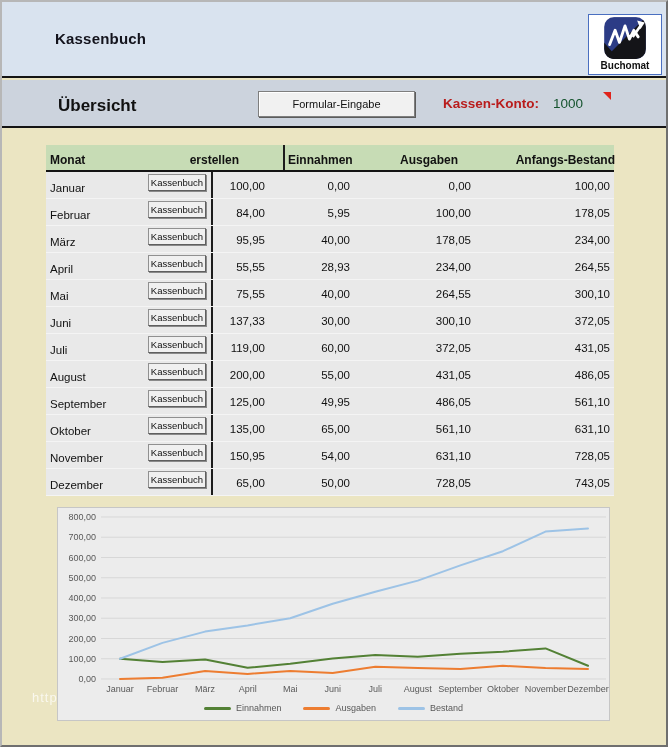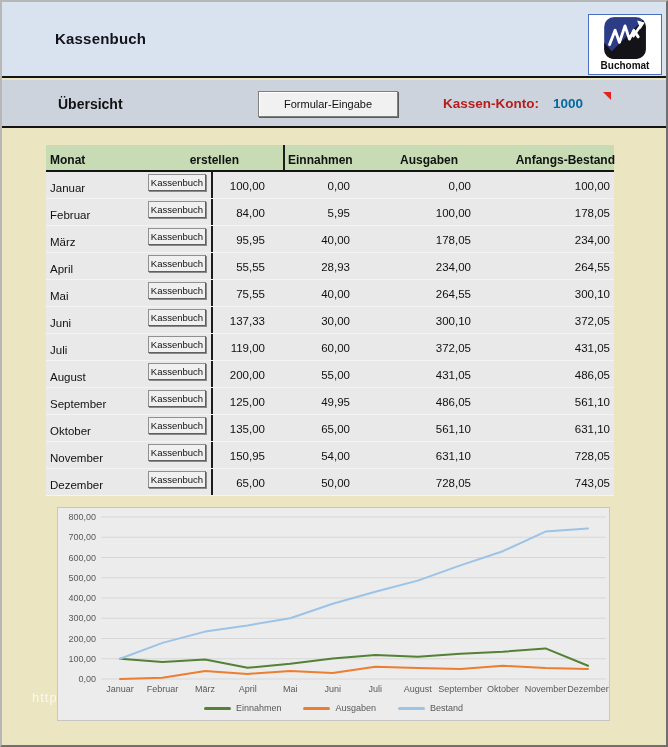--- a/index.html
+++ b/index.html
@@ -26,29 +26,29 @@
     background: #ffffff; border: 1px solid #4a6fc0;
     display: flex; flex-direction: column; align-items: center; justify-content: flex-start;
   }
   .logo-box svg { display: block; margin-top: 1px; }
   .logo-text { font-size: 10px; font-weight: bold; color: #111; line-height: 12px; }
 
   .toolbar-band {
     position: absolute; left: 0; top: 78px; width: 100%; height: 48px;
     background: #ccd3dd; border-bottom: 2px solid #141414;
   }
-  .section-label { position: absolute; left: 56px; top: 16px; font-size: 14px; font-weight: bold; color: #111; }
+  .section-label { position: absolute; left: 56px; top: 16px; font-size: 17px; font-weight: bold; color: #111; }
   .form-button {
-    position: absolute; left: 256px; top: 11px; width: 140px; height: 26px;
+    position: absolute; left: 256px; top: 11px; width: 157px; height: 26px;
     background: #f1f1f1; border: 1px solid #7e7e7e;
     box-shadow: 1px 1px 0 #5c5c5c, inset 1px 1px 0 #ffffff;
     font-family: "Liberation Sans", sans-serif; font-size: 11px; color: #111; cursor: pointer;
   }
   .account-label { position: absolute; left: 441px; top: 16px; font-size: 13.5px; font-weight: bold; color: #b91c1c; }
-  .account-value { position: absolute; left: 551px; top: 16px; font-size: 13.5px; font-weight: bold; color: #0369a1; }
+  .account-value { position: absolute; left: 551px; top: 16px; font-size: 13.5px; font-weight: normal; color: #14532d; }
   .comment-flag {
     position: absolute; left: 601px; top: 12px; width: 0; height: 0;
     border-top: 8px solid #e0231b; border-left: 8px solid transparent;
   }
 
   
   .kb-table { position: absolute; left: 44px; top: 143px; width: 568px; }
   .grid-row { display: grid; grid-template-columns: 101px 64px 57px 85px 122px 139px; }
   .thead {
     height: 27px; background: #c7dcb5; border-bottom: 2px solid #141414;

